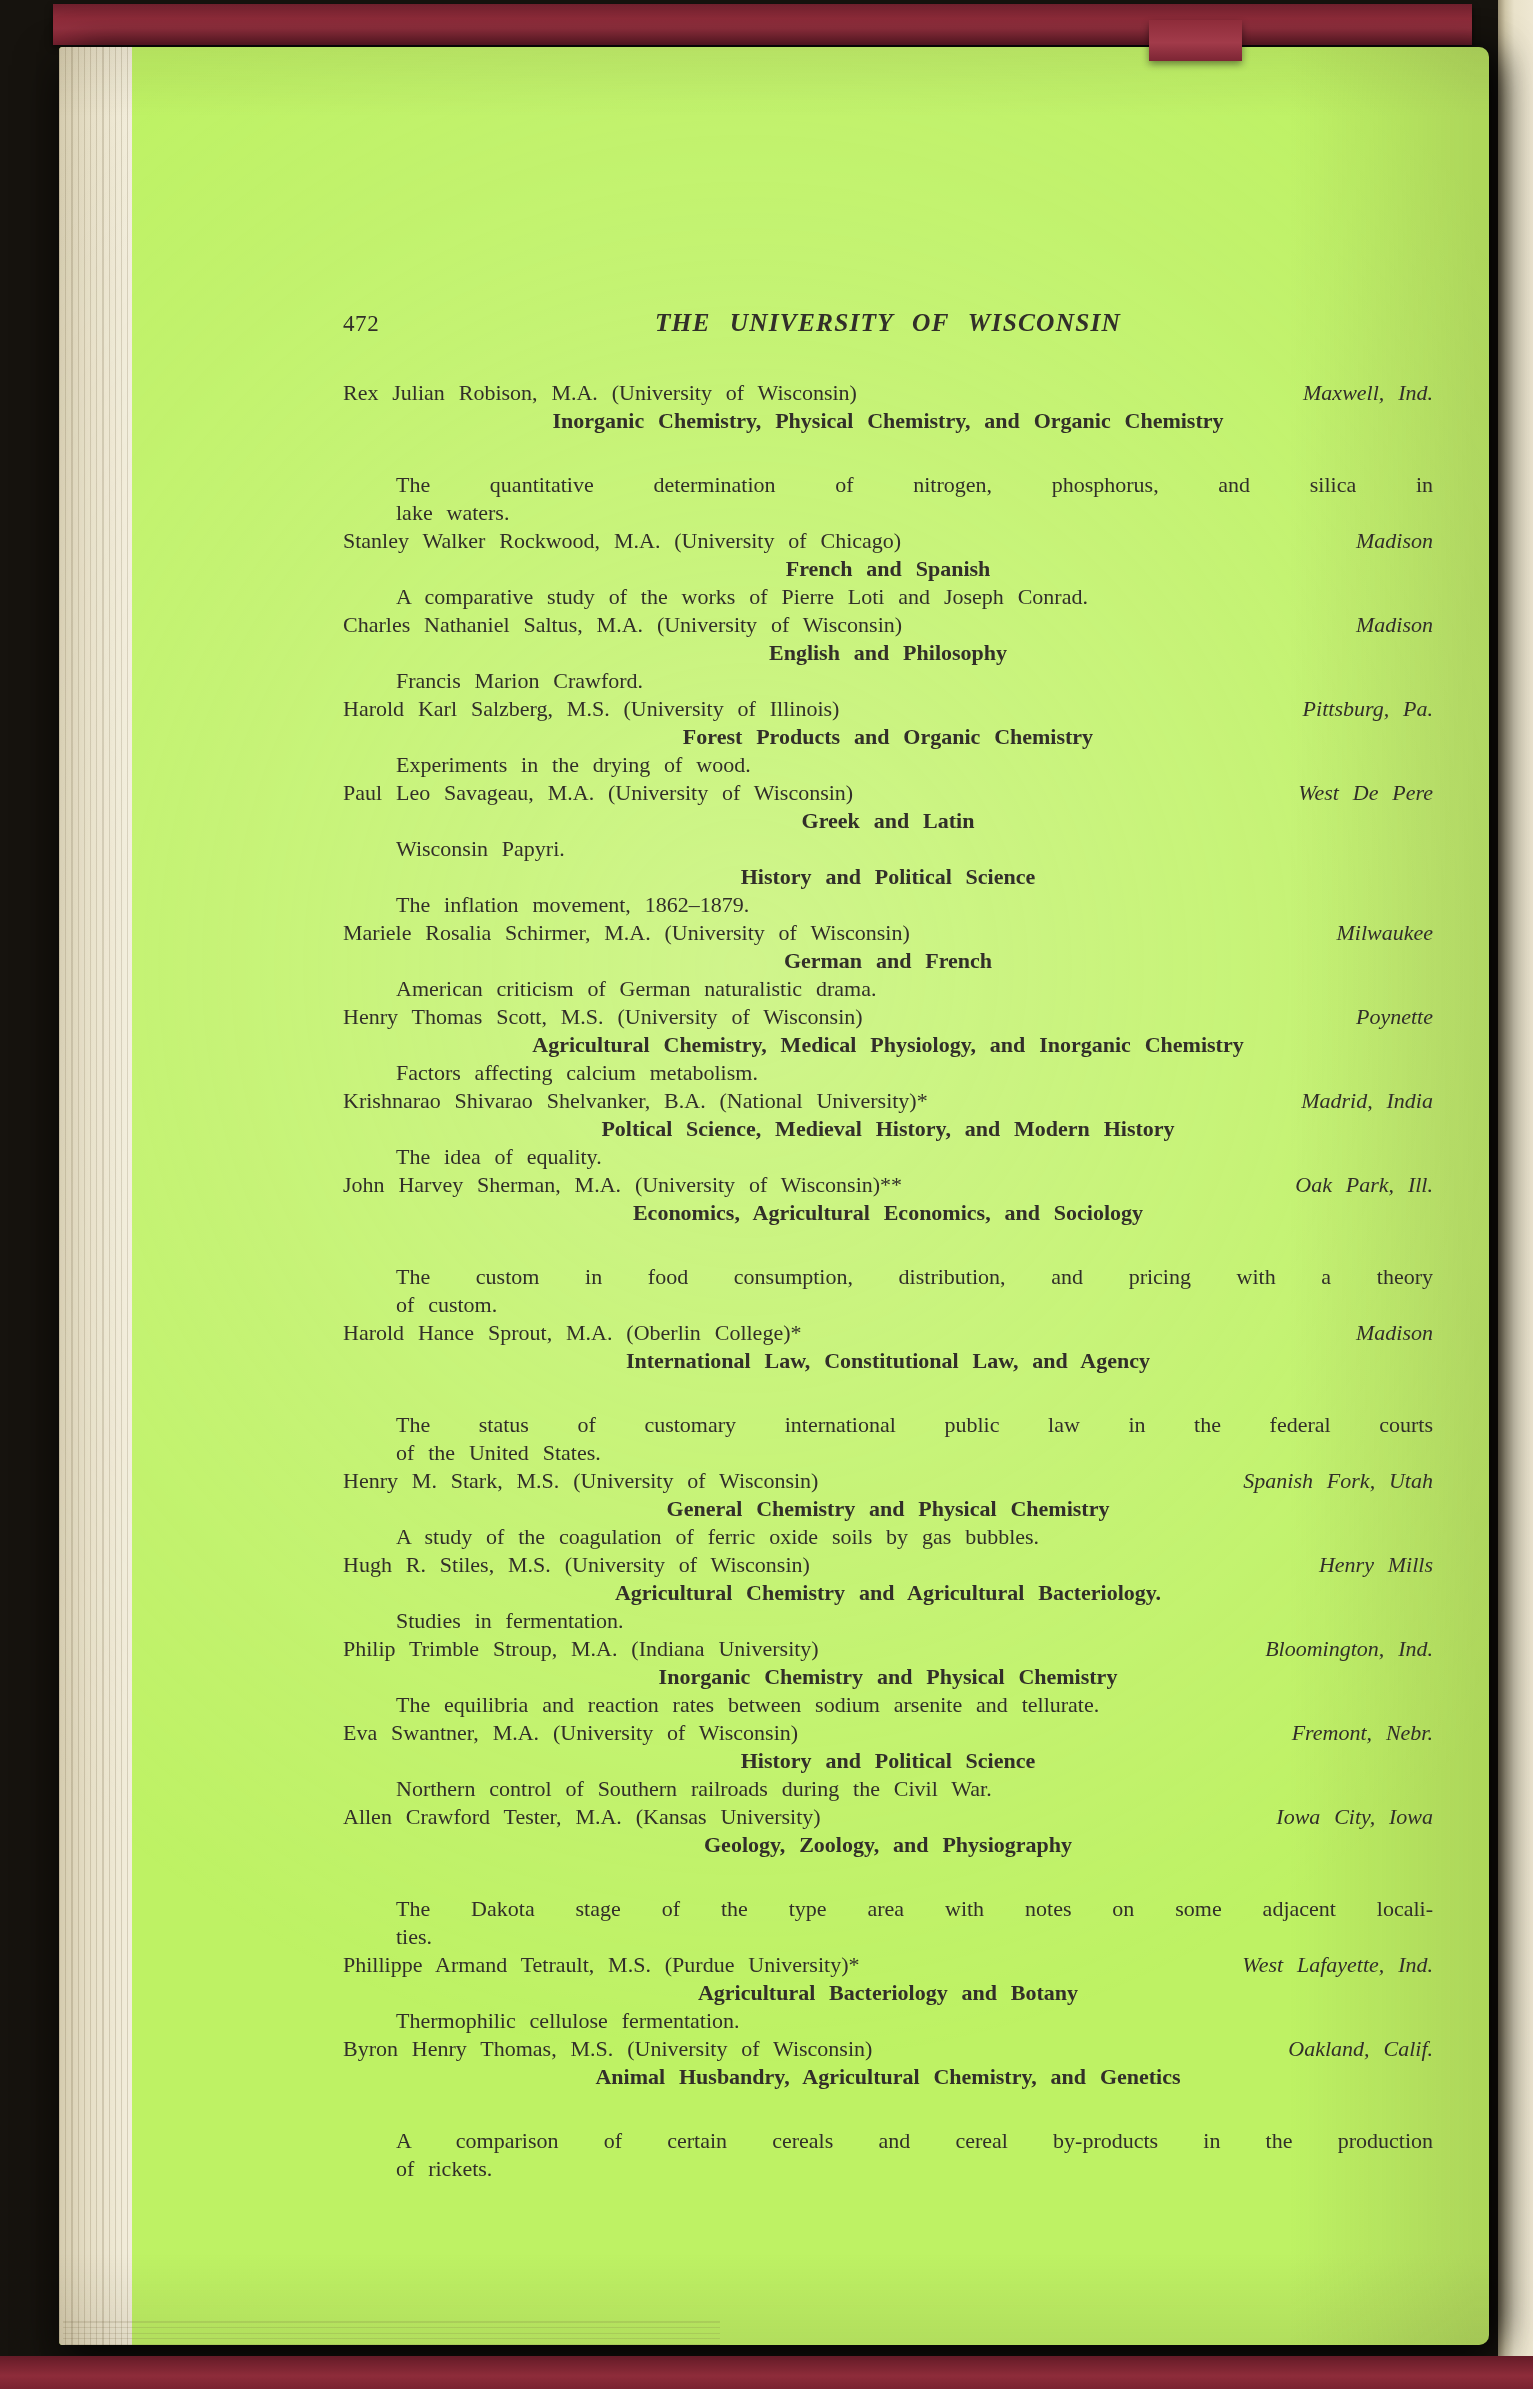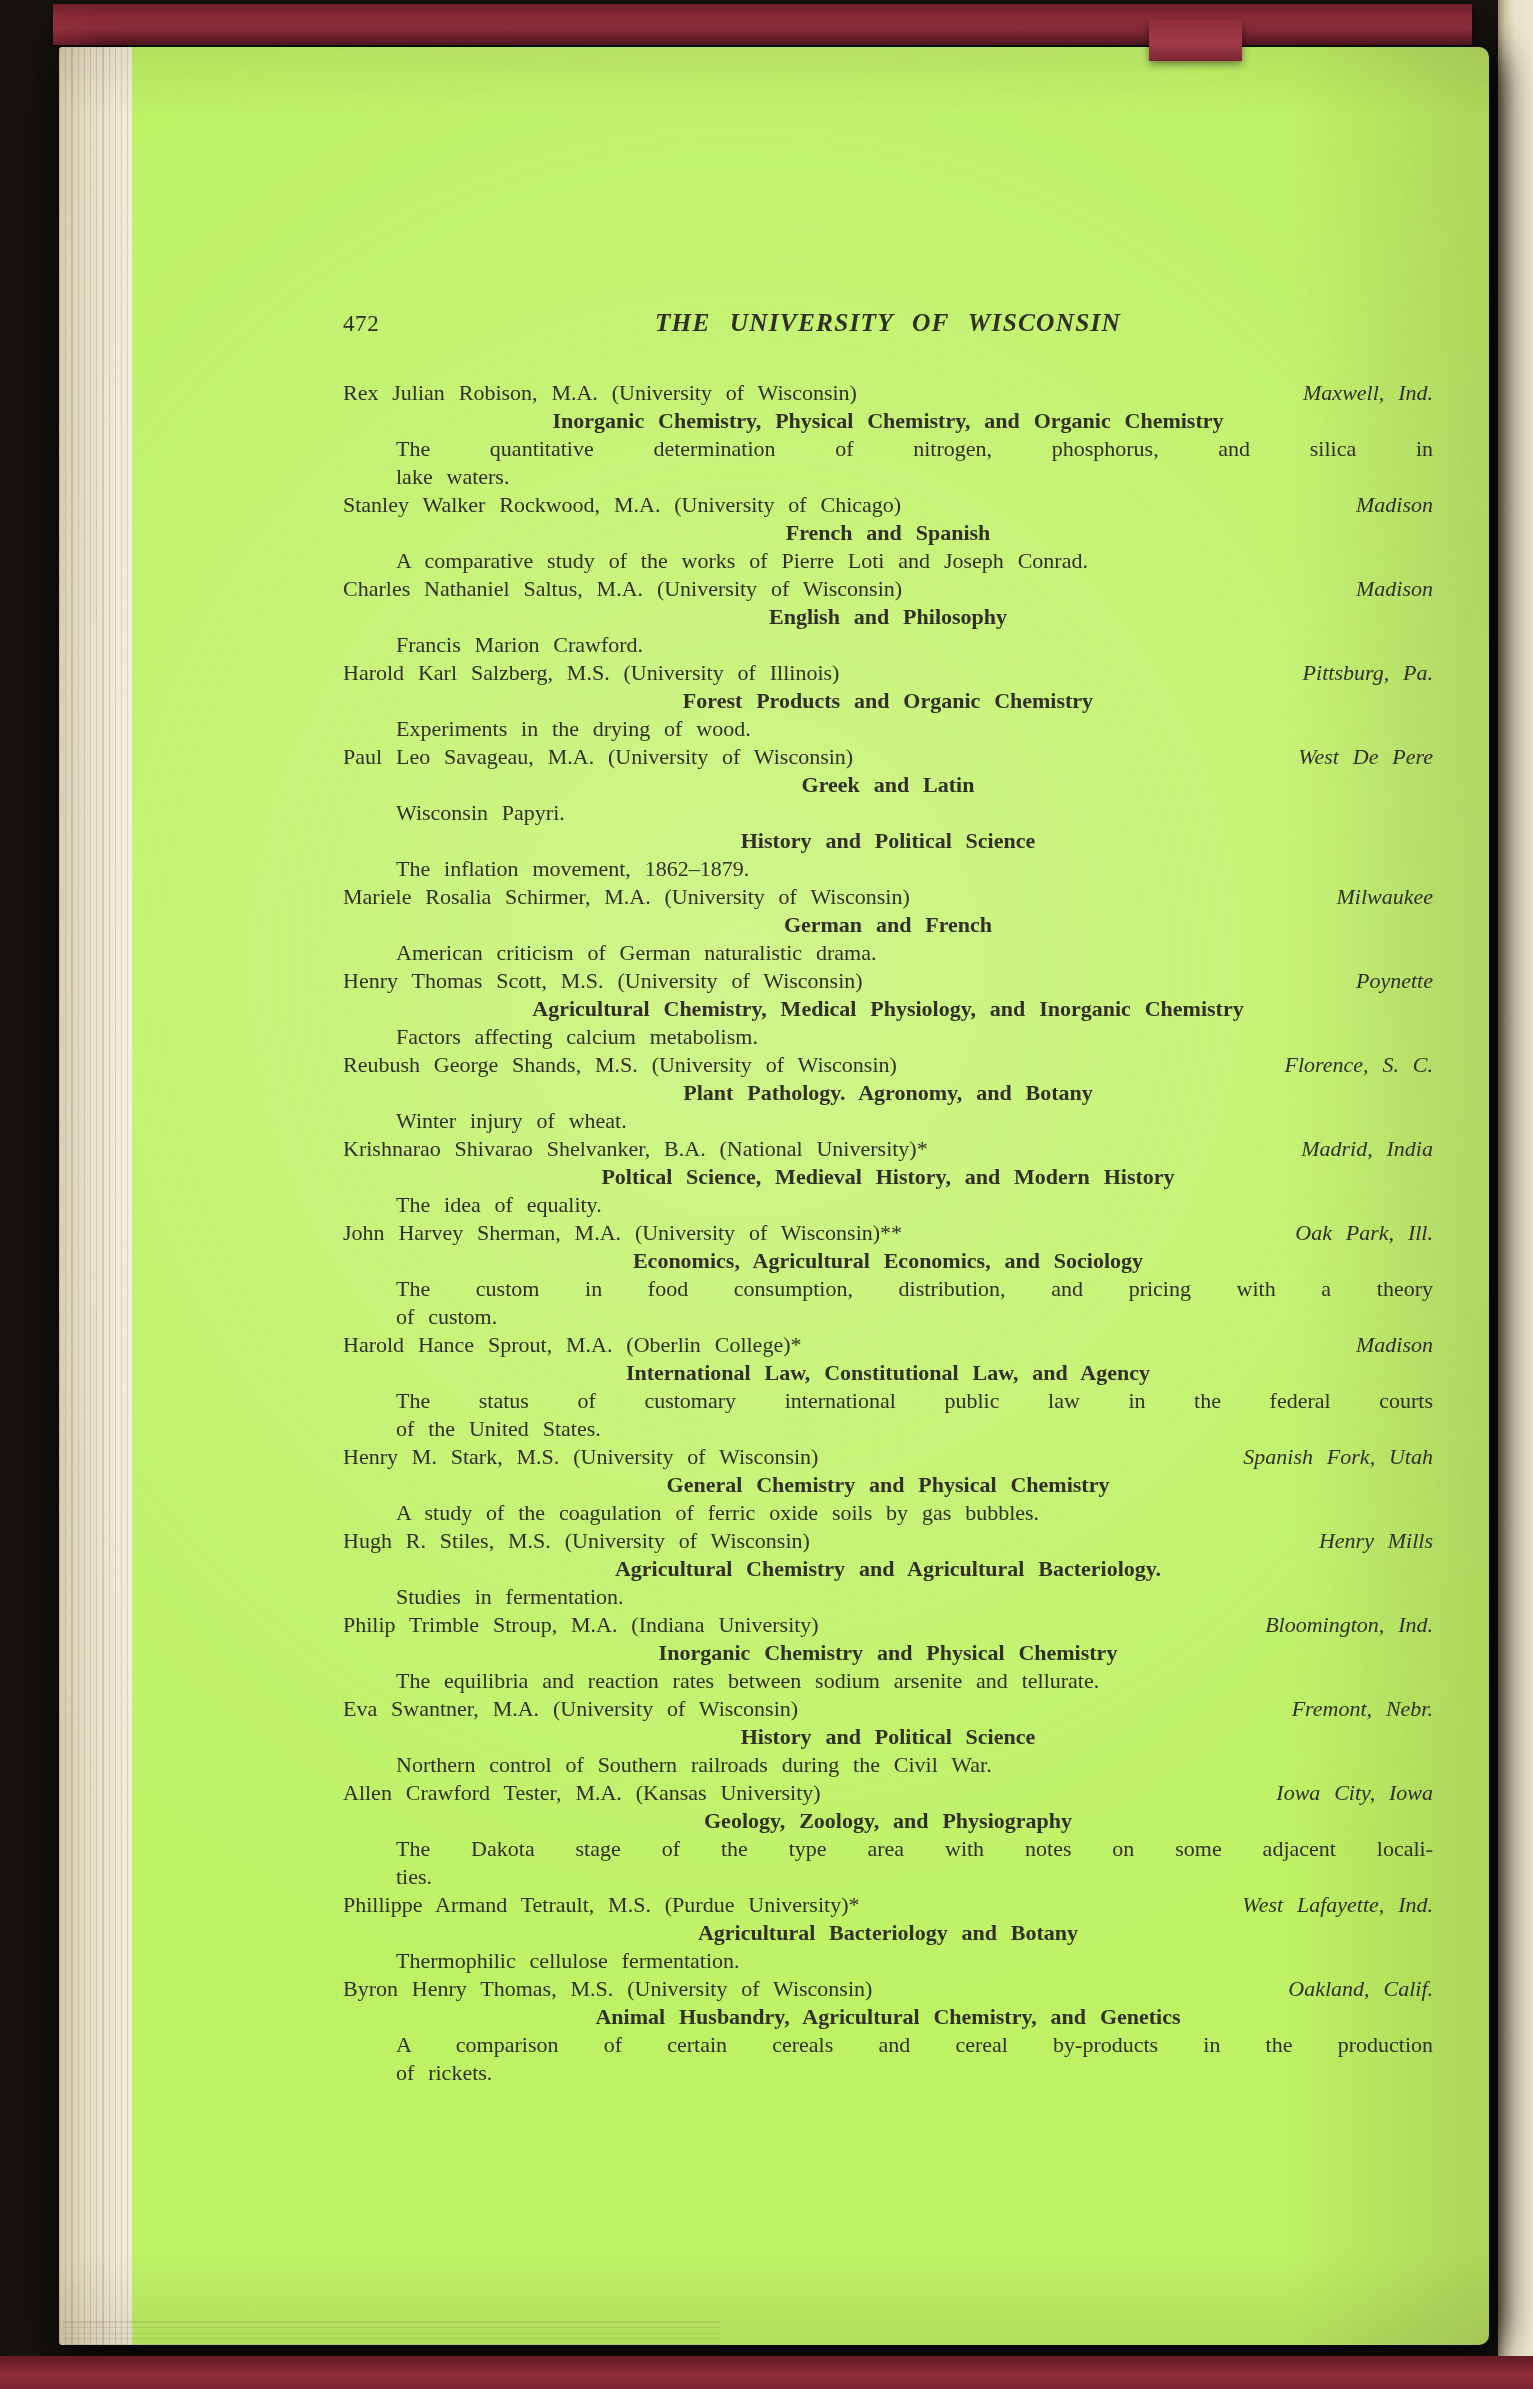--- a/index.html
+++ b/index.html
@@ -78,21 +78,21 @@
     position:absolute; left:0; right:0; top:-1.9px; text-align:center;
     font-style:italic; font-weight:bold; font-size:25.4px;
     letter-spacing:1.2px; word-spacing:0.45em;
   }
   .entry .name-line { display:flex; justify-content:space-between; align-items:baseline; }
   .entry .name { white-space:nowrap; }
   .entry .location { font-style:italic; white-space:nowrap; }
   .entry .subjects { text-align:center;font-weight:bold; }
   .entry .thesis { padding-left:53px; }
   .thesis-line { display:block; }
-  .thesis-line.justified { text-align:justify; text-align-last:justify; }
+  .thesis-line.justified { text-align:justify; text-align-last:justify;margin-top:36px; }
 </style>
 </head>
 <body>
 
 <div class="scene">
   <div class="facing-page-edge"></div>
   <div class="red-band-top"></div>
   <div class="red-tab"></div>
   <div class="red-band-bottom"></div>
 
@@ -185,30 +185,20 @@
     <div class="name-line">
       <span class="name">Henry Thomas Scott, M.S. (University of Wisconsin)</span>
       <span class="location">Poynette</span>
     </div>
     <div class="subjects">Agricultural Chemistry, Medical Physiology, and Inorganic Chemistry</div>
     <div class="thesis">
               <span class="thesis-line">Factors affecting calcium metabolism.</span>
             </div>
   </div>
 
-  <div class="entry">
-    <div class="name-line">
-      <span class="name">Reubush George Shands, M.S. (University of Wisconsin)</span>
-      <span class="location">Florence, S. C.</span>
-    </div>
-    <div class="subjects">Plant Pathology. Agronomy, and Botany</div>
-    <div class="thesis">
-              <span class="thesis-line">Winter injury of wheat.</span>
-            </div>
-  </div>
 
   <div class="entry">
     <div class="name-line">
       <span class="name">Krishnarao Shivarao Shelvanker, B.A. (National University)*</span>
       <span class="location">Madrid, India</span>
     </div>
     <div class="subjects">Poltical Science, Medieval History, and Modern History</div>
     <div class="thesis">
               <span class="thesis-line">The idea of equality.</span>
             </div>

